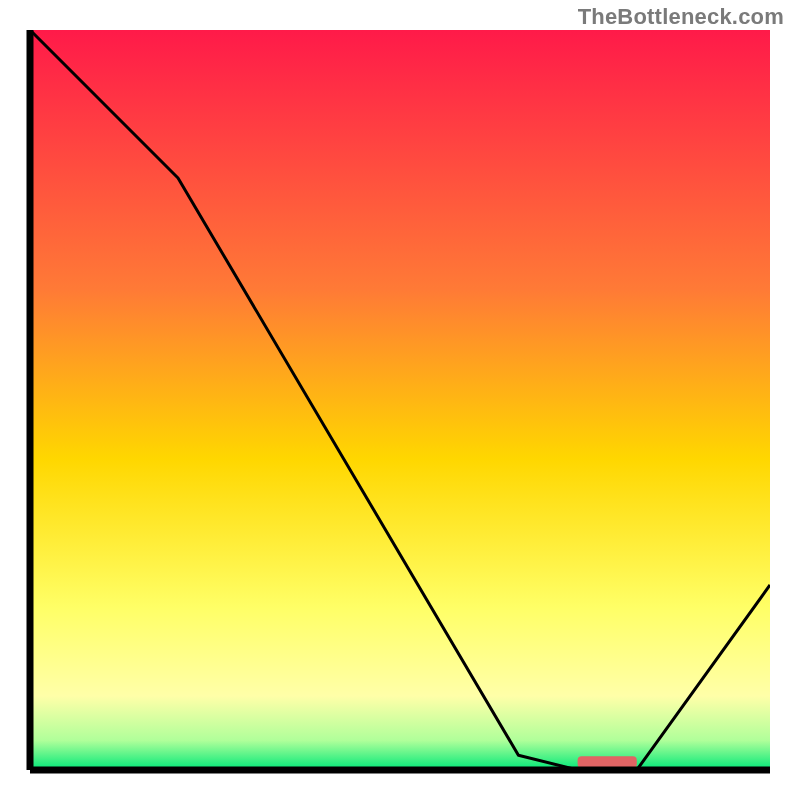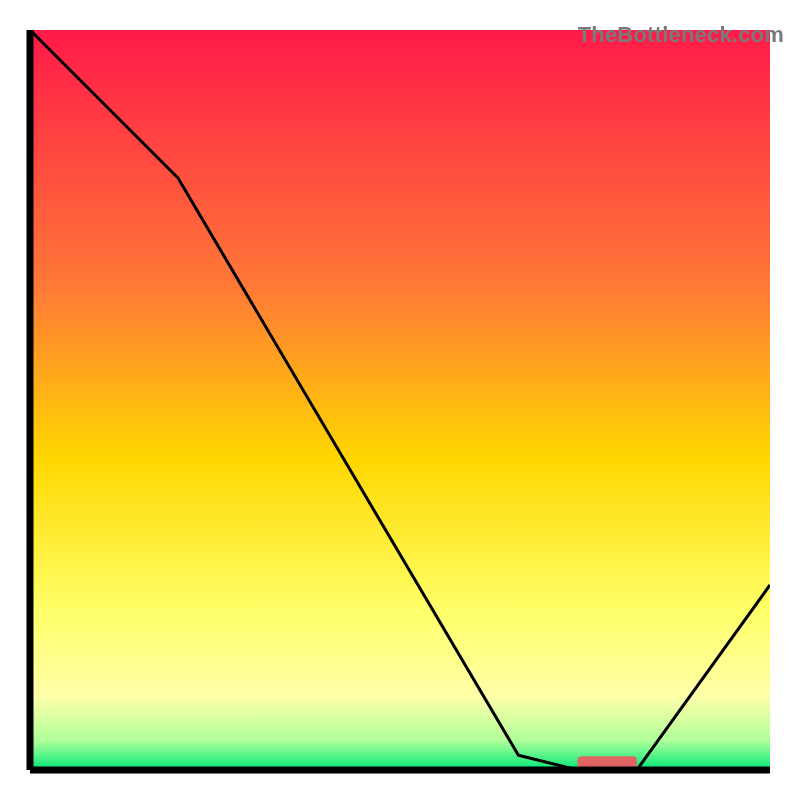--- a/index.html
+++ b/index.html
@@ -5,21 +5,21 @@
   html, body {
     margin: 0;
     padding: 0;
     width: 800px;
     height: 800px;
     background: #ffffff;
     overflow: hidden;
   }
   .attribution {
     position: absolute;
-    top: 22px;
+    top: 4px;
     right: 16px;
     font-family: Arial, Helvetica, sans-serif;
     font-size: 22px;
     font-weight: bold;
     color: #7a7a7a;
     letter-spacing: 0.2px;
   }
   svg {
     display: block;
   }

